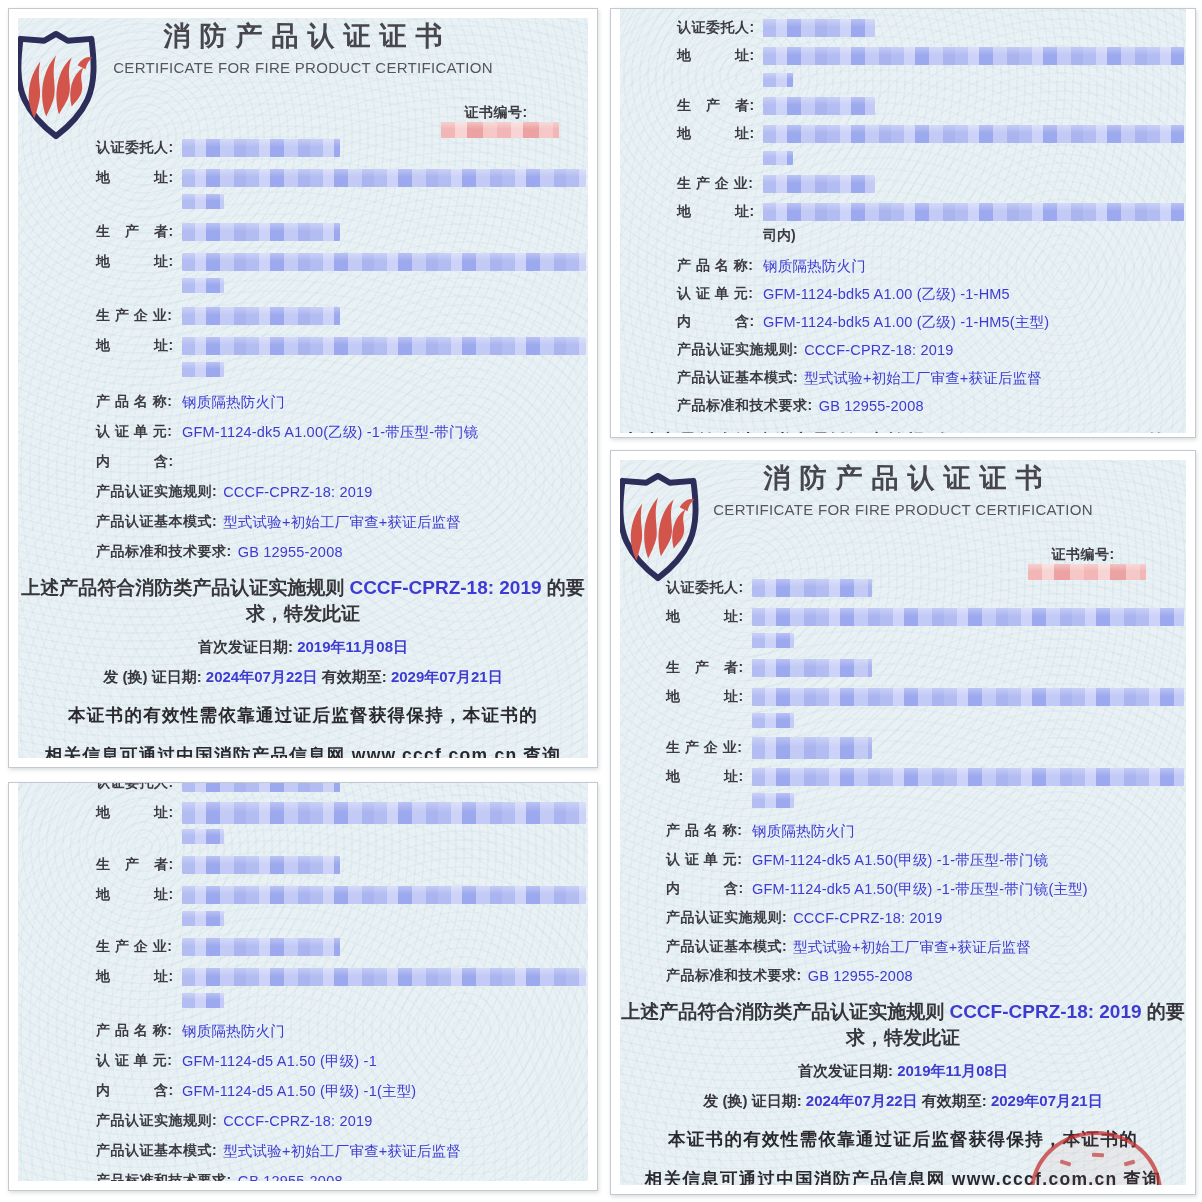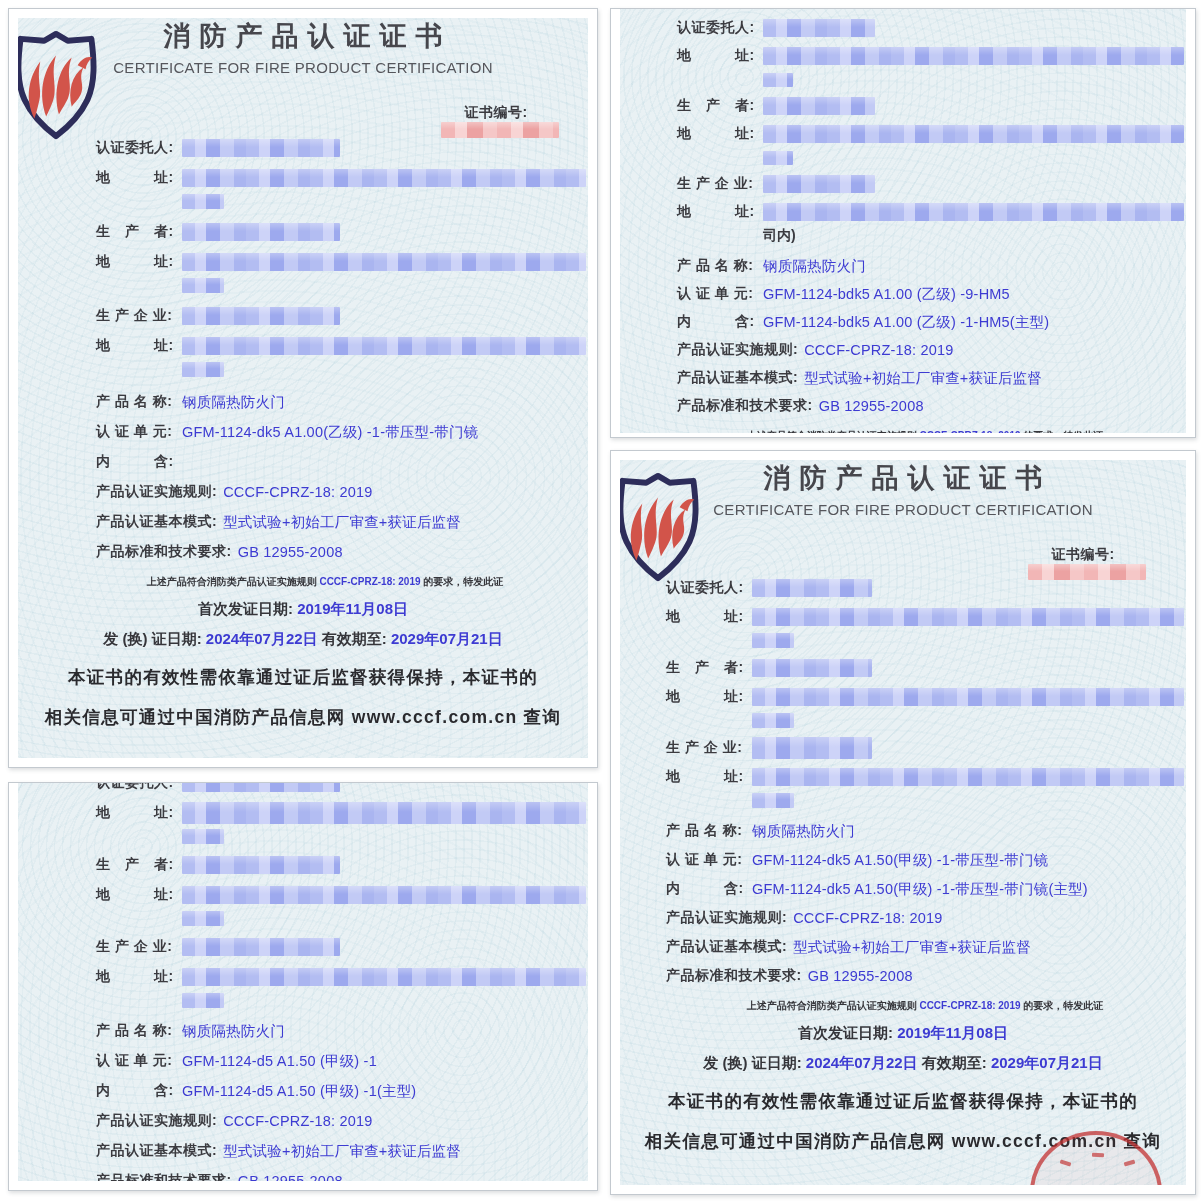--- a/index.html
+++ b/index.html
@@ -71,21 +71,21 @@
   .tall { height:22px; }
   .w155 { width:158px; } .w120 { width:120px; } .w110 { width:112px; }
   .cw   { width:42px; height:15px; }
   .cw-s { width:30px; height:14px; }
   .cut18 { margin-top:-9px; }
   .cut8  { margin-top:-8px; }
   .mt14 { margin-top:14px !important; }
   .mt16 { margin-top:16px !important; }
   .mt18 { margin-top:18px !important; }
   .cline { text-align:center; }
-  .conform { margin-top:14px; font-size:10px; letter-spacing:0;margin-left:44px; }
+  .conform { margin-top:14px; font-size:19px; letter-spacing:0; }
   .dk { color:#35353a; font-weight:600; }
   .bl { color:#3d3bd2; font-weight:600; }
   .dates { margin-top:11px; font-size:15px; }
   .notice { margin-top:16px; font-size:17.5px; font-weight:700; color:#2a2a2e; letter-spacing:1.3px; }
   .seal {
     position:absolute; right:24px; bottom:-68px;
     width:132px; height:122px; border-radius:50%;
     border:4px solid rgba(193,45,45,.72);
     background:rgba(220,80,80,.05);
   }
@@ -281,21 +281,21 @@
   </div>
   <div class="crow">
     <span class="tailtxt">司内)</span>
   </div>
   <div class="frow mt14">
     <span class="lbl lw">产 品 名 称:</span>
     <span class="val">钢质隔热防火门</span>
   </div>
   <div class="frow">
     <span class="lbl lw">认 证 单 元:</span>
-    <span class="val">GFM-1124-bdk5 A1.00 (乙级) -9-HM5</span>
+    <span class="val">GFM-1124-bdk5 A1.00 (乙级) -1-HM5</span>
   </div>
   <div class="frow">
     <span class="lbl lw">内　　　含:</span>
     <span class="val">GFM-1124-bdk5 A1.00 (乙级) -1-HM5(主型)</span>
   </div>
   <div class="frow">
     <span class="lbl">产品认证实施规则:</span>
     <span class="val ml6">CCCF-CPRZ-18: 2019</span>
   </div>
   <div class="frow">

